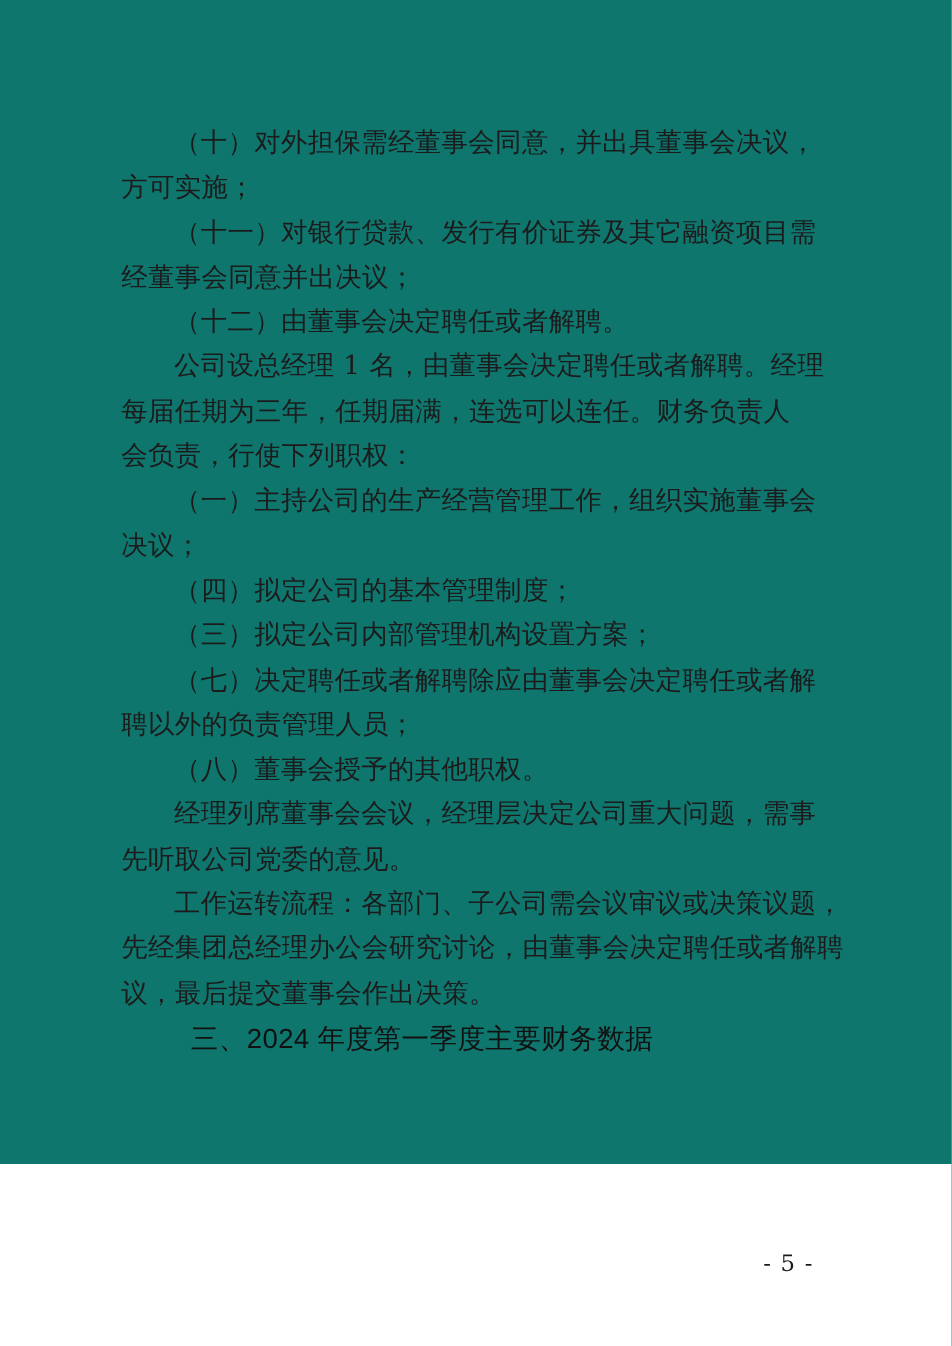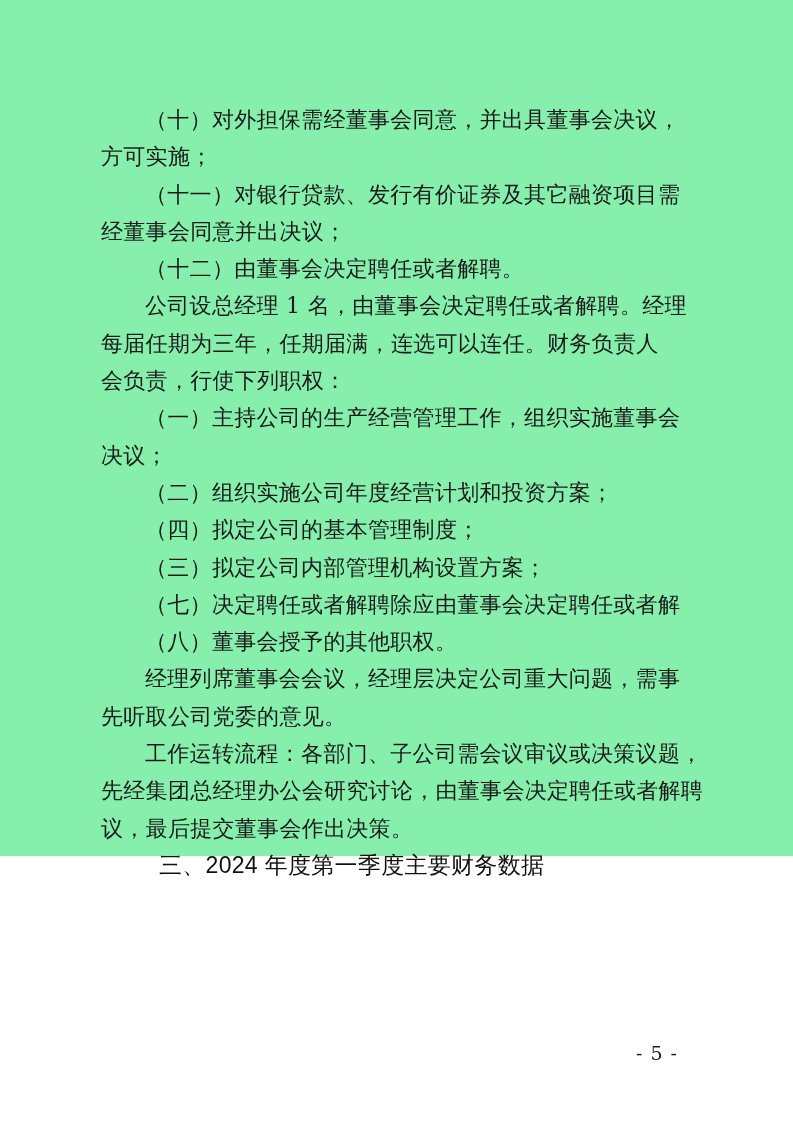--- a/index.html
+++ b/index.html
@@ -8,22 +8,22 @@
     width: 793px;
     height: 1122px;
     position: relative;
     background: #ffffff;
     overflow: hidden;
     font-family: "DejaVu Serif", "Liberation Serif", serif;
   }
   .page {
     position: absolute;
     left: 0; top: 0;
-    width: 793px; height: 856px;
-    background: #86efac;
+    width: 793px; height: 970px;
+    background: #0f766e;
   }
   .doc-body {
     position: absolute;
     left: 101px;
     top: 101px;
     width: 582px;
     color: #1b1b1b;
     font-size: 22px;
   }
   .line {
@@ -59,24 +59,24 @@
       <div class="line indent">（十）对外担保需经董事会同意，并出具董事会决议，</div>
       <div class="line">方可实施；</div>
       <div class="line indent">（十一）对银行贷款、发行有价证券及其它融资项目需</div>
       <div class="line">经董事会同意并出决议；</div>
       <div class="line indent">（十二）由董事会决定聘任或者解聘。</div>
       <div class="line indent">公司设总经理 1 名，由董事会决定聘任或者解聘。经理</div>
       <div class="line">每届任期为三年，任期届满，连选可以连任。财务负责人</div>
       <div class="line">会负责，行使下列职权：</div>
       <div class="line indent">（一）主持公司的生产经营管理工作，组织实施董事会</div>
       <div class="line">决议；</div>
-      <div class="line indent">（二）组织实施公司年度经营计划和投资方案；</div>
       <div class="line indent">（四）拟定公司的基本管理制度；</div>
       <div class="line indent">（三）拟定公司内部管理机构设置方案；</div>
       <div class="line indent">（七）决定聘任或者解聘除应由董事会决定聘任或者解</div>
+      <div class="line">聘以外的负责管理人员；</div>
       <div class="line indent">（八）董事会授予的其他职权。</div>
       <div class="line indent">经理列席董事会会议，经理层决定公司重大问题，需事</div>
       <div class="line">先听取公司党委的意见。</div>
       <div class="line indent">工作运转流程：各部门、子公司需会议审议或决策议题，</div>
       <div class="line">先经集团总经理办公会研究讨论，由董事会决定聘任或者解聘</div>
       <div class="line">议，最后提交董事会作出决策。</div>
       <div class="line indent heading">三、2024 年度第一季度主要财务数据</div>
     </div>
   <div class="page-number">- 5 -</div>
 </div>

